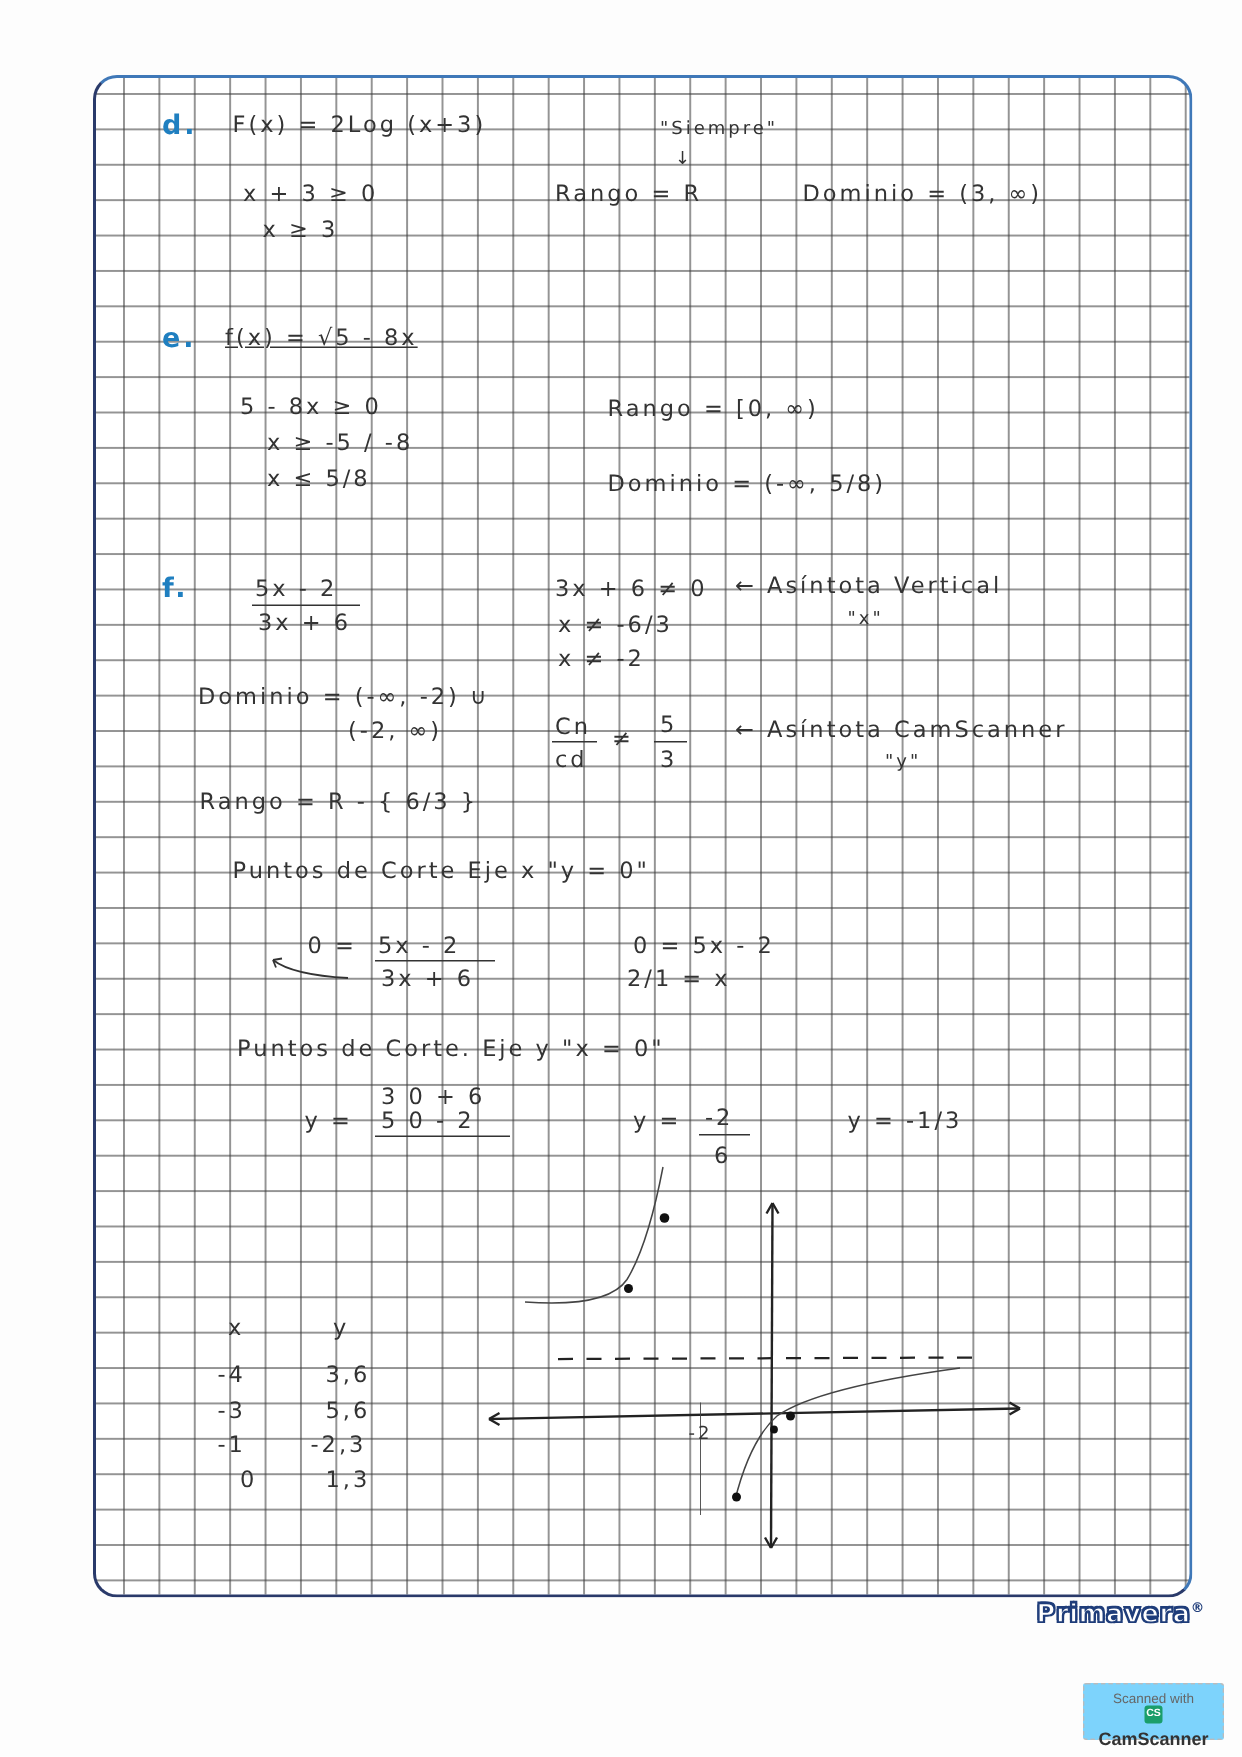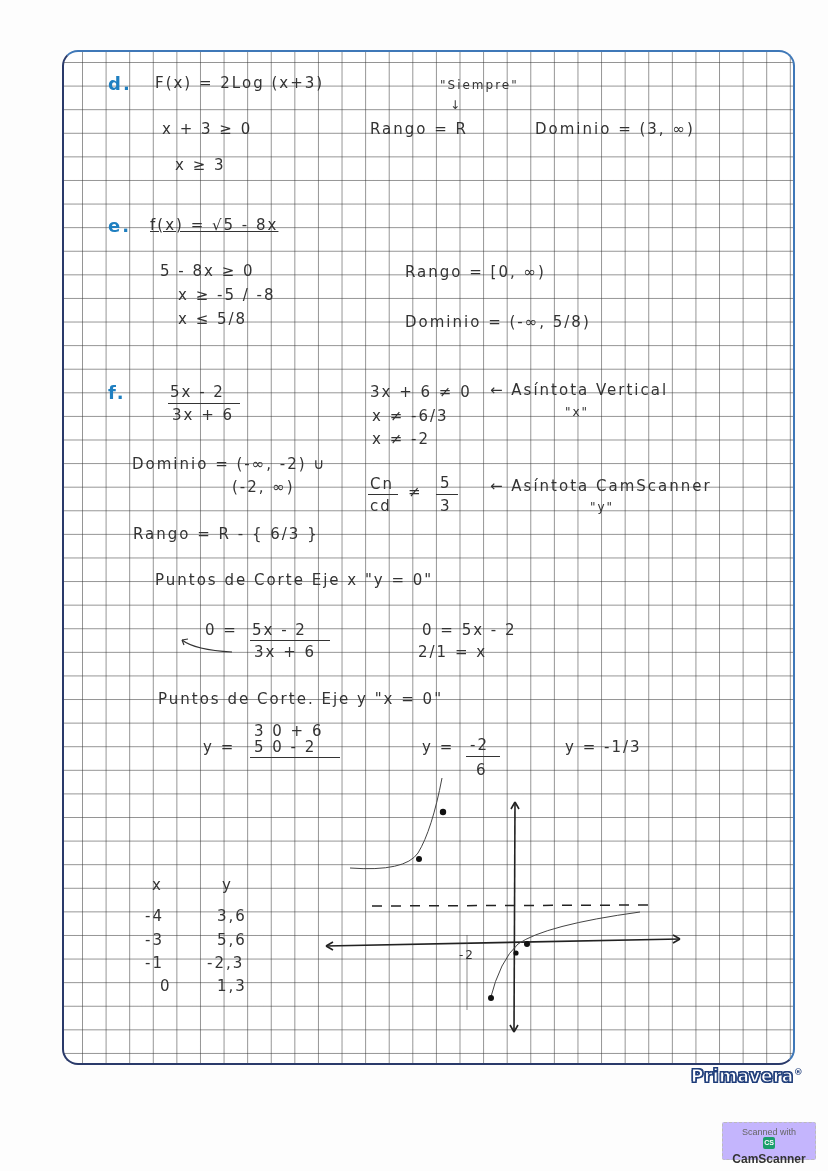--- a/index.html
+++ b/index.html
@@ -28,39 +28,39 @@
   .sm { font-size:12px; }
   .frac-line { position:absolute; height:1px; background:#333; }
   .brand {
     position:absolute; left:691px; top:1066px; font-size:17px; font-weight:bold;
     color:#fff; -webkit-text-stroke:1px #1f3d7a; letter-spacing:0.5px;
     text-shadow:0 0 0 #1f3d7a, 1px 1px 0 #1f3d7a, -1px -1px 0 #1f3d7a, 1px -1px 0 #1f3d7a, -1px 1px 0 #1f3d7a;
   }
   .brand sup { font-size:9px; color:#1f3d7a; -webkit-text-stroke:0; text-shadow:none; }
   .cs {
     position:absolute; left:722px; top:1122px; width:92px; height:36px;
-    border:1px dashed #bbb; background:#c4b5fd; border-radius:2px;
+    border:1px dashed #bbb; background:#7dd3fc; border-radius:2px;
     font-family:"Liberation Sans", sans-serif; text-align:center;
   }
   .cs .t1 { font-size:9px; color:#666; margin-top:4px; display:block; }
   .cs .t2 { font-size:12px; color:#333; font-weight:bold; display:flex; align-items:center; justify-content:center; gap:3px;flex-direction:column; }
   .cs .logo { width:12px; height:12px; background:#1a9e6b; color:#fff; font-size:7px; line-height:12px; border-radius:2px; }
   svg.graph { position:absolute; left:0; top:0; }
 </style>
 </head>
 <body>
 
 <div class="page"></div>
 
 <span class="hw lbl" style="left:108px;top:73px;">d.</span>
 <span class="hw" style="left:155px;top:74px;">F(x) = 2Log (x+3)</span>
 <span class="hw sm" style="left:440px;top:78px;">"Siempre"</span>
 <span class="hw sm" style="left:450px;top:98px;">↓</span>
 <span class="hw" style="left:162px;top:120px;">x + 3 ≥ 0</span>
-<span class="hw" style="left:175px;top:144px;margin-top:12px;">x ≥ 3</span>
+<span class="hw" style="left:175px;top:144px;">x ≥ 3</span>
 <span class="hw" style="left:370px;top:120px;">Rango = R</span>
 <span class="hw" style="left:535px;top:120px;">Dominio = (3, ∞)</span>
 
 <span class="hw lbl" style="left:108px;top:215px;">e.</span>
 <span class="hw" style="left:150px;top:216px;text-decoration:underline;">f(x) = √5 - 8x</span>
 <span class="hw" style="left:160px;top:262px;">5 - 8x ≥ 0</span>
 <span class="hw" style="left:178px;top:286px;">x ≥ -5 / -8</span>
 <span class="hw" style="left:178px;top:310px;">x ≤ 5/8</span>
 <span class="hw" style="left:405px;top:263px;">Rango = [0, ∞)</span>
 <span class="hw" style="left:405px;top:313px;">Dominio = (-∞, 5/8)</span>

